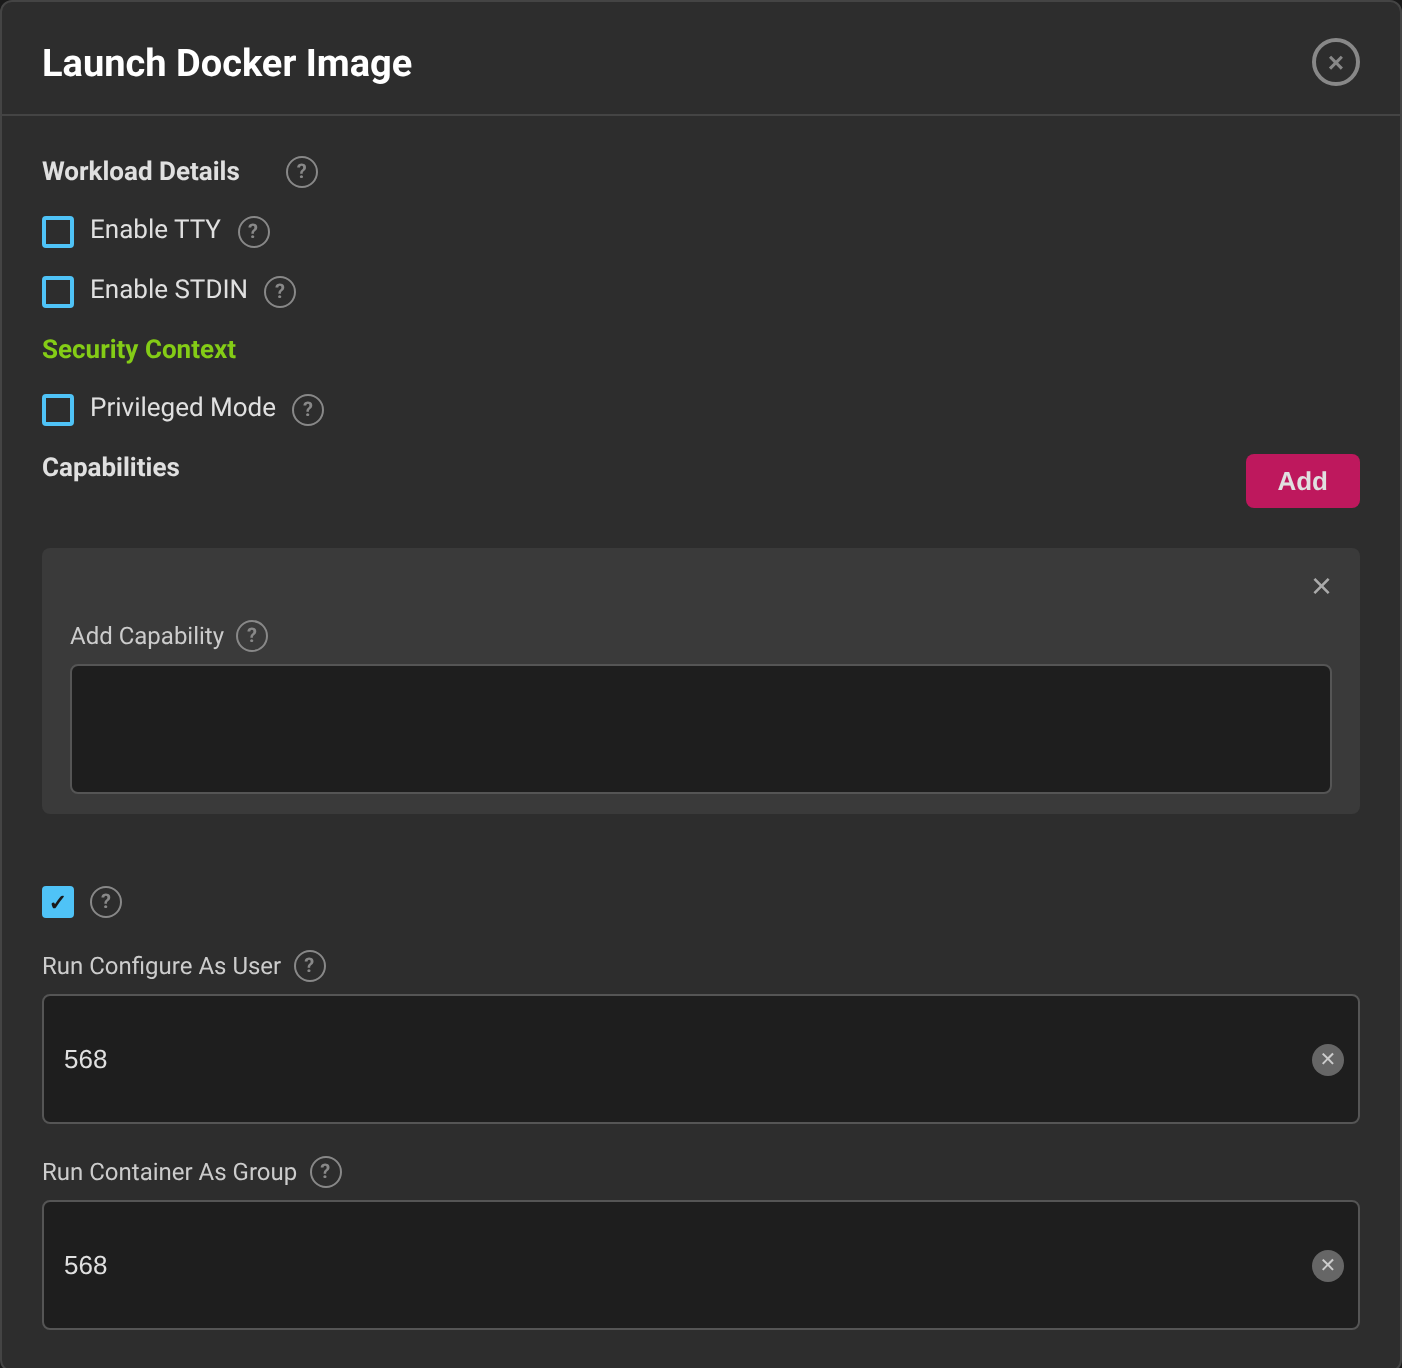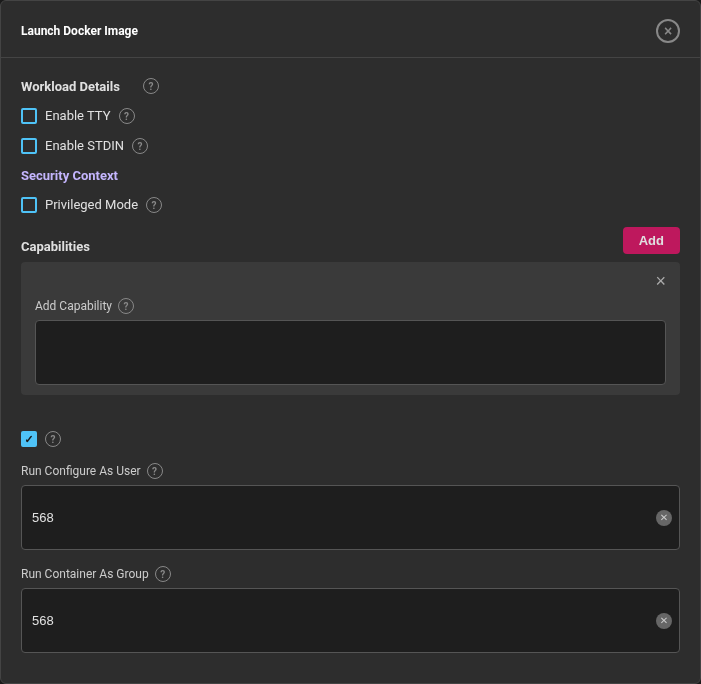--- a/index.html
+++ b/index.html
@@ -30,21 +30,21 @@
 
     .modal-header {
       display: flex;
       justify-content: space-between;
       align-items: center;
       padding: 18px 20px 14px 20px;
       border-bottom: 1px solid #444;
     }
 
     .modal-title {
-      font-size: 12px;
+      font-size: 19px;
       font-weight: 700;
       color: #ffffff;
     }
 
     .close-btn {
       width: 24px;
       height: 24px;
       border-radius: 50%;
       border: 2px solid #888;
       background: transparent;
@@ -118,30 +118,30 @@
     }
 
     .checkbox-label {
       color: #e0e0e0;
       font-size: 13px;
     }
 
     .security-context-label {
       font-size: 13px;
       font-weight: 700;
-      color: #c4b5fd;
+      color: #84cc16;
       margin-top: 6px;
       margin-bottom: 14px;
     }
 
     .capabilities-row {
       display: flex;
       justify-content: space-between;
-      align-items: flex-end;
-      margin-bottom: 8px;
+      align-items: flex-start;
+      margin-bottom: 20px;
     }
 
     .capabilities-label {
       font-size: 13px;
       font-weight: 700;
       color: #e0e0e0;
     }
 
     .add-btn {
       background: #be185d;

